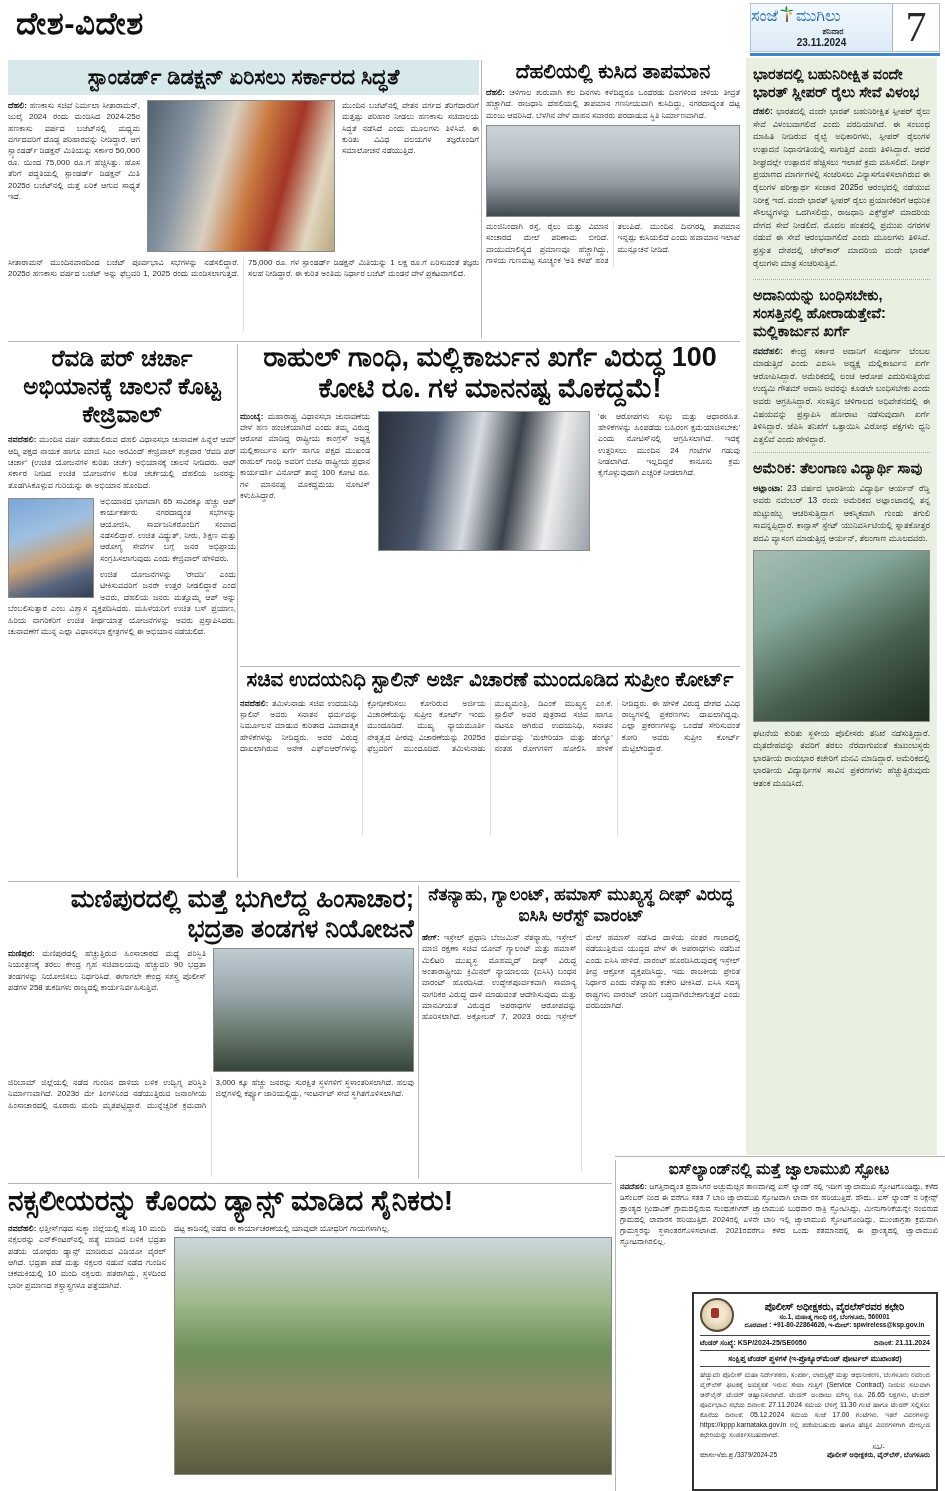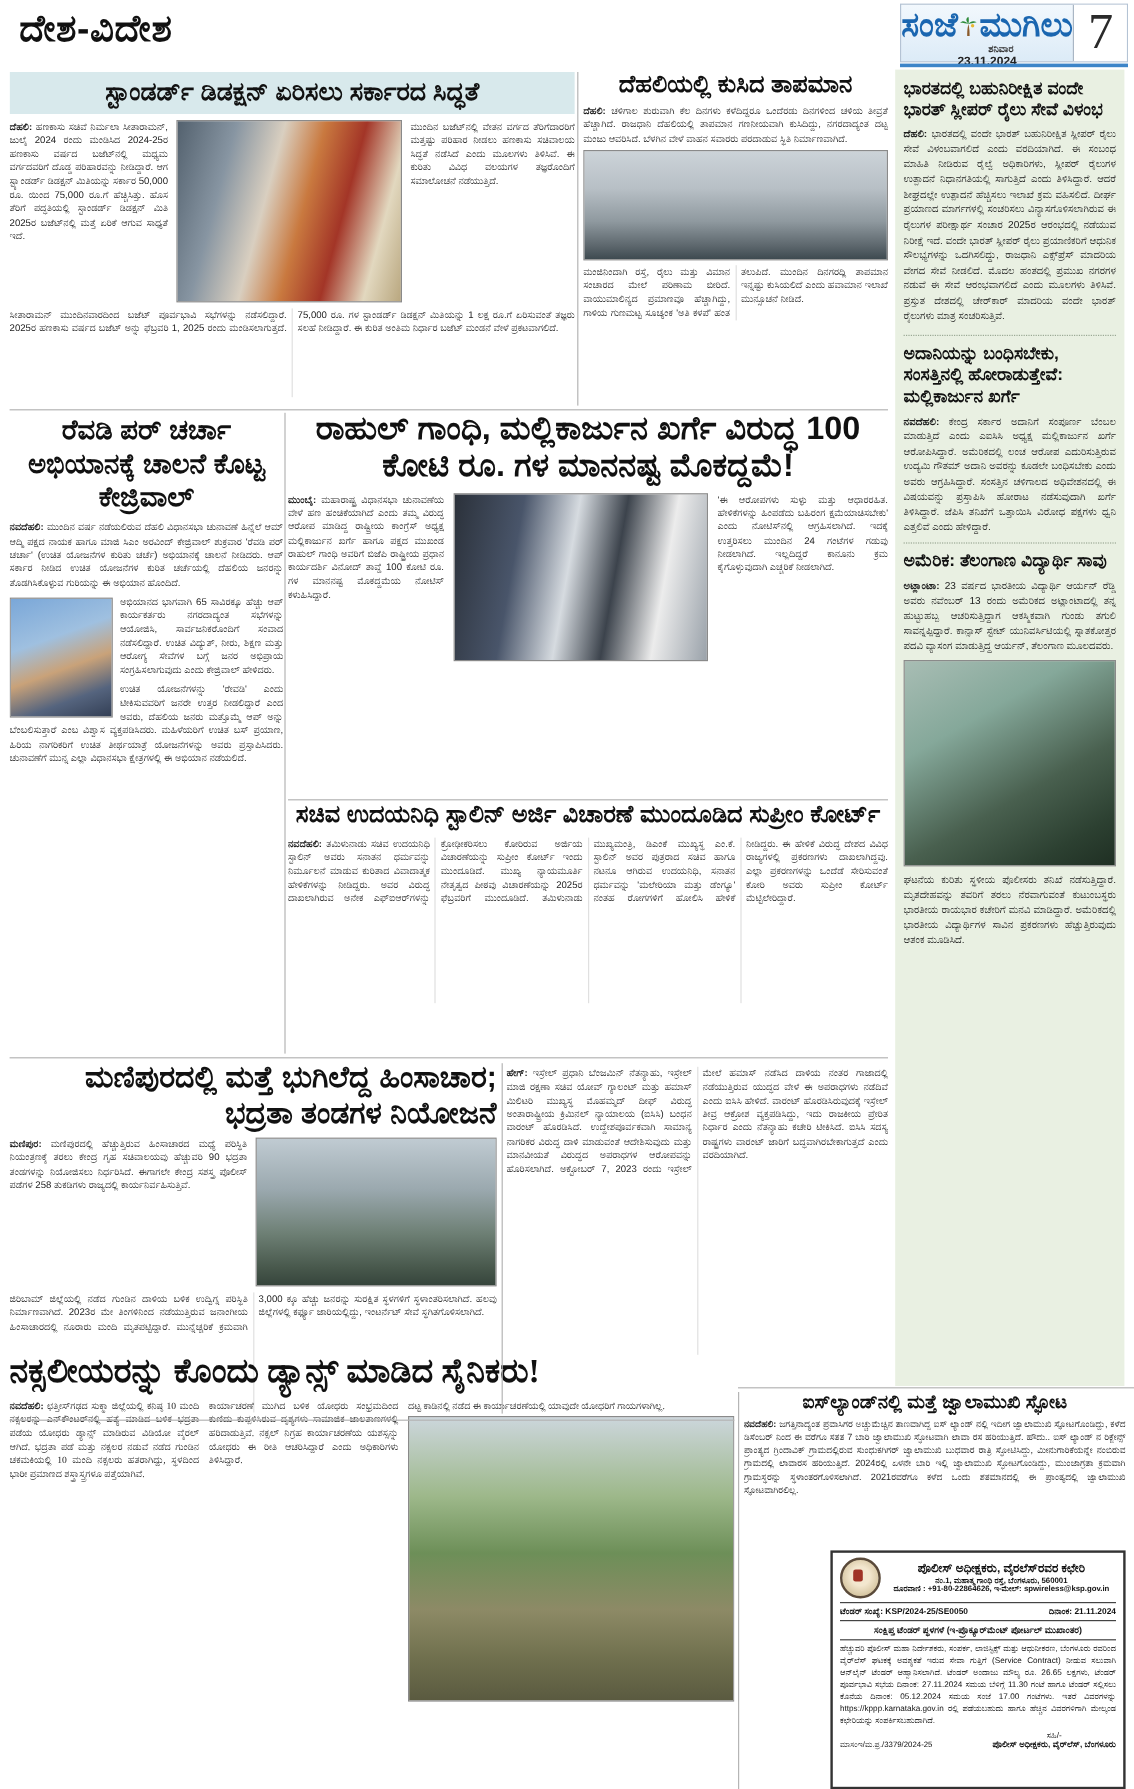--- a/index.html
+++ b/index.html
@@ -3,21 +3,21 @@
 <meta charset="utf-8">
 <style>
   html,body{margin:0;padding:0;background:#e8e8e8;}
   #paper{position:relative;width:945px;height:1491px;margin:0 auto;background:#ffffff;
          font-family:"Liberation Sans","DejaVu Sans",sans-serif;color:#111;overflow:hidden;}
   
   .section-title{position:absolute;left:16px;top:6px;font-size:31px;font-weight:bold;letter-spacing:.5px;}
   .masthead{position:absolute;left:750px;top:3px;width:190px;height:49px;display:flex;
             border:1px solid #b4c3d4;background:linear-gradient(#f2f8fd,#dcebf7);box-sizing:border-box;}
   .mast-left{flex:1;text-align:center;padding-top:2px;}
-  .brand{font-size:28px;font-weight:bold;color:#1a66b0;line-height:1.05;display:flex;align-items:center;justify-content:flex-end;gap:2px;}
+  .brand{font-size:16px;font-weight:normal;color:#1a66b0;line-height:1.05;display:flex;align-items:center;justify-content:flex-start;gap:2px;}
   .day{font-size:8px;font-weight:bold;color:#333;margin-top:1px;padding-left:23px;}
   .date{font-size:10px;font-weight:bold;color:#222;}
   .mast-page{width:46px;background:#fff;border-left:1px solid #a9b6c4;font-family:"Liberation Serif","DejaVu Serif",serif;
              font-size:42px;color:#2a2a2a;text-align:center;line-height:47px;}
   .mast-underline{position:absolute;left:750px;top:53px;width:190px;height:3px;background:#3d85c8;}
   
   .article{position:absolute;box-sizing:border-box;overflow:hidden;}
   .body-txt{font-size:8px;line-height:1.42;text-align:justify;color:#1c1c1c;margin:0;}
   .dateline{font-weight:bold;}
   .cols2{column-count:2;column-gap:9px;column-rule:1px solid #e0e0e0;}
@@ -206,33 +206,31 @@
         <p class="body-txt"><b class="dateline">ಮಣಿಪುರ:</b> <span>ಮಣಿಪುರದಲ್ಲಿ ಹೆಚ್ಚುತ್ತಿರುವ ಹಿಂಸಾಚಾರದ ಮಧ್ಯೆ ಪರಿಸ್ಥಿತಿ ನಿಯಂತ್ರಣಕ್ಕೆ ತರಲು ಕೇಂದ್ರ ಗೃಹ ಸಚಿವಾಲಯವು ಹೆಚ್ಚುವರಿ 90 ಭದ್ರತಾ ತಂಡಗಳನ್ನು ನಿಯೋಜಿಸಲು ನಿರ್ಧರಿಸಿದೆ. ಈಗಾಗಲೇ ಕೇಂದ್ರ ಸಶಸ್ತ್ರ ಪೊಲೀಸ್ ಪಡೆಗಳ 258 ತುಕಡಿಗಳು ರಾಜ್ಯದಲ್ಲಿ ಕಾರ್ಯನಿರ್ವಹಿಸುತ್ತಿವೆ.</span></p>
       </div>
       <div class="a9-photo photo"></div>
     </div>
     <div class="a9-bottom cols2">
       <p class="body-txt">ಜಿರಿಬಾಮ್ ಜಿಲ್ಲೆಯಲ್ಲಿ ನಡೆದ ಗುಂಡಿನ ದಾಳಿಯ ಬಳಿಕ ಉದ್ವಿಗ್ನ ಪರಿಸ್ಥಿತಿ ನಿರ್ಮಾಣವಾಗಿದೆ. 2023ರ ಮೇ ತಿಂಗಳಿನಿಂದ ನಡೆಯುತ್ತಿರುವ ಜನಾಂಗೀಯ ಹಿಂಸಾಚಾರದಲ್ಲಿ ನೂರಾರು ಮಂದಿ ಮೃತಪಟ್ಟಿದ್ದಾರೆ. ಮುನ್ನೆಚ್ಚರಿಕೆ ಕ್ರಮವಾಗಿ 3,000 ಕ್ಕೂ ಹೆಚ್ಚು ಜನರನ್ನು ಸುರಕ್ಷಿತ ಸ್ಥಳಗಳಿಗೆ ಸ್ಥಳಾಂತರಿಸಲಾಗಿದೆ. ಹಲವು ಜಿಲ್ಲೆಗಳಲ್ಲಿ ಕರ್ಫ್ಯೂ ಜಾರಿಯಲ್ಲಿದ್ದು, ಇಂಟರ್ನೆಟ್ ಸೇವೆ ಸ್ಥಗಿತಗೊಳಿಸಲಾಗಿದೆ.</p>
     </div>
   </div>
 
   <div class="article" style="left:422px;top:884px;width:318px;height:296px;">
+    <div class="a10-head">ನೆತನ್ಯಾಹು, ಗ್ಯಾಲಂಟ್, ಹಮಾಸ್ ಮುಖ್ಯಸ್ಥ ದೀಫ್ ವಿರುದ್ಧ ಐಸಿಸಿ ಅರೆಸ್ಟ್ ವಾರಂಟ್</div>
     <div class="a10-body cols2">
       <p class="body-txt"><b class="dateline">ಹೇಗ್:</b> <span>ಇಸ್ರೇಲ್ ಪ್ರಧಾನಿ ಬೆಂಜಮಿನ್ ನೆತನ್ಯಾಹು, ಇಸ್ರೇಲ್ ಮಾಜಿ ರಕ್ಷಣಾ ಸಚಿವ ಯೋವ್ ಗ್ಯಾಲಂಟ್ ಮತ್ತು ಹಮಾಸ್ ಮಿಲಿಟರಿ ಮುಖ್ಯಸ್ಥ ಮೊಹಮ್ಮದ್ ದೀಫ್ ವಿರುದ್ಧ ಅಂತಾರಾಷ್ಟ್ರೀಯ ಕ್ರಿಮಿನಲ್ ನ್ಯಾಯಾಲಯ (ಐಸಿಸಿ) ಬಂಧನ ವಾರಂಟ್ ಹೊರಡಿಸಿದೆ. ಉದ್ದೇಶಪೂರ್ವಕವಾಗಿ ಸಾಮಾನ್ಯ ನಾಗರಿಕರ ವಿರುದ್ಧ ದಾಳಿ ಮಾಡುವಂತೆ ಆದೇಶಿಸುವುದು ಮತ್ತು ಮಾನವೀಯತೆ ವಿರುದ್ಧದ ಅಪರಾಧಗಳ ಆರೋಪವನ್ನು ಹೊರಿಸಲಾಗಿದೆ. ಅಕ್ಟೋಬರ್ 7, 2023 ರಂದು ಇಸ್ರೇಲ್ ಮೇಲೆ ಹಮಾಸ್ ನಡೆಸಿದ ದಾಳಿಯ ನಂತರ ಗಾಜಾದಲ್ಲಿ ನಡೆಯುತ್ತಿರುವ ಯುದ್ಧದ ವೇಳೆ ಈ ಅಪರಾಧಗಳು ನಡೆದಿವೆ ಎಂದು ಐಸಿಸಿ ಹೇಳಿದೆ. ವಾರಂಟ್ ಹೊರಡಿಸಿರುವುದಕ್ಕೆ ಇಸ್ರೇಲ್ ತೀವ್ರ ಆಕ್ರೋಶ ವ್ಯಕ್ತಪಡಿಸಿದ್ದು, ಇದು ರಾಜಕೀಯ ಪ್ರೇರಿತ ನಿರ್ಧಾರ ಎಂದು ನೆತನ್ಯಾಹು ಕಚೇರಿ ಟೀಕಿಸಿದೆ. ಐಸಿಸಿ ಸದಸ್ಯ ರಾಷ್ಟ್ರಗಳು ವಾರಂಟ್ ಜಾರಿಗೆ ಬದ್ಧವಾಗಿರಬೇಕಾಗುತ್ತದೆ ಎಂದು ವರದಿಯಾಗಿದೆ.</span></p>
     </div>
   </div>
 
-  <div class="article" style="left:8px;top:1129px;width:604px;height:300px;font-family:Liberation Serif, serif;">
+  <div class="article" style="left:8px;top:1186px;width:604px;height:300px;">
     <div class="a11-head">ನಕ್ಸಲೀಯರನ್ನು ಕೊಂದು ಡ್ಯಾನ್ಸ್ ಮಾಡಿದ ಸೈನಿಕರು!</div>
     <div class="a11-row">
       <div class="a11-col">
         <p class="body-txt"><b class="dateline">ನವದೆಹಲಿ:</b> <span>ಛತ್ತೀಸ್‌ಗಢದ ಸುಕ್ಮಾ ಜಿಲ್ಲೆಯಲ್ಲಿ ಕನಿಷ್ಠ 10 ಮಂದಿ ನಕ್ಸಲರನ್ನು ಎನ್‌ಕೌಂಟರ್‌ನಲ್ಲಿ ಹತ್ಯೆ ಮಾಡಿದ ಬಳಿಕ ಭದ್ರತಾ ಪಡೆಯ ಯೋಧರು ಡ್ಯಾನ್ಸ್ ಮಾಡಿರುವ ವಿಡಿಯೋ ವೈರಲ್ ಆಗಿದೆ. ಭದ್ರತಾ ಪಡೆ ಮತ್ತು ನಕ್ಸಲರ ನಡುವೆ ನಡೆದ ಗುಂಡಿನ ಚಕಮಕಿಯಲ್ಲಿ 10 ಮಂದಿ ನಕ್ಸಲರು ಹತರಾಗಿದ್ದು, ಸ್ಥಳದಿಂದ ಭಾರೀ ಪ್ರಮಾಣದ ಶಸ್ತ್ರಾಸ್ತ್ರಗಳೂ ಪತ್ತೆಯಾಗಿವೆ.</span></p>
-      </div>
-      <div class="a11-col">
-        <p class="body-txt">ಕಾರ್ಯಾಚರಣೆ ಮುಗಿದ ಬಳಿಕ ಯೋಧರು ಸಂಭ್ರಮದಿಂದ ಕುಣಿದು ಕುಪ್ಪಳಿಸಿರುವ ದೃಶ್ಯಗಳು ಸಾಮಾಜಿಕ ಜಾಲತಾಣಗಳಲ್ಲಿ ಹರಿದಾಡುತ್ತಿವೆ. ನಕ್ಸಲ್ ನಿಗ್ರಹ ಕಾರ್ಯಾಚರಣೆಯ ಯಶಸ್ಸನ್ನು ಯೋಧರು ಈ ರೀತಿ ಆಚರಿಸಿದ್ದಾರೆ ಎಂದು ಅಧಿಕಾರಿಗಳು ತಿಳಿಸಿದ್ದಾರೆ.</p>
       </div>
       <div class="a11-right">
         <p class="body-txt">ದಟ್ಟ ಕಾಡಿನಲ್ಲಿ ನಡೆದ ಈ ಕಾರ್ಯಾಚರಣೆಯಲ್ಲಿ ಯಾವುದೇ ಯೋಧರಿಗೆ ಗಾಯಗಳಾಗಿಲ್ಲ.</p>
         <div class="a11-photo photo"></div>
       </div>
     </div>
   </div>
 
   <div class="article" style="left:620px;top:1160px;width:318px;height:128px;">
     <div class="a12-head">ಐಸ್‌ಲ್ಯಾಂಡ್‌ನಲ್ಲಿ ಮತ್ತೆ ಜ್ವಾಲಾಮುಖಿ ಸ್ಫೋಟ</div>

